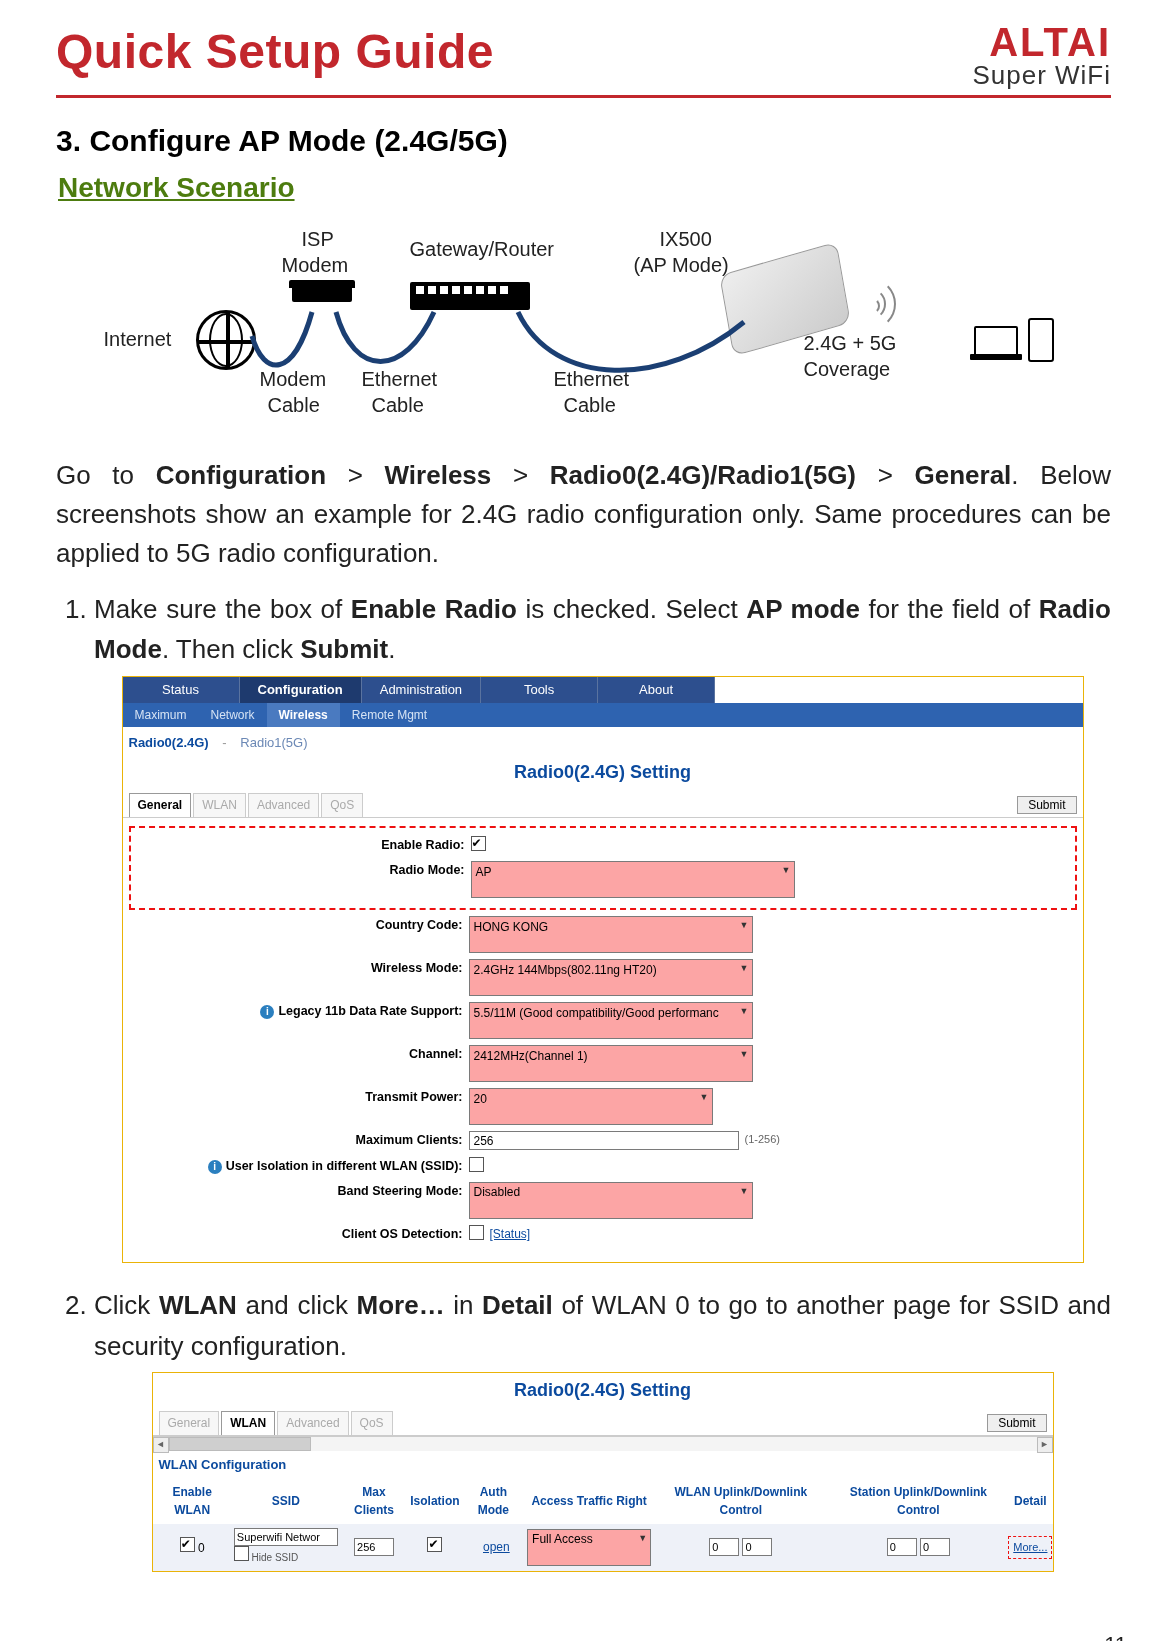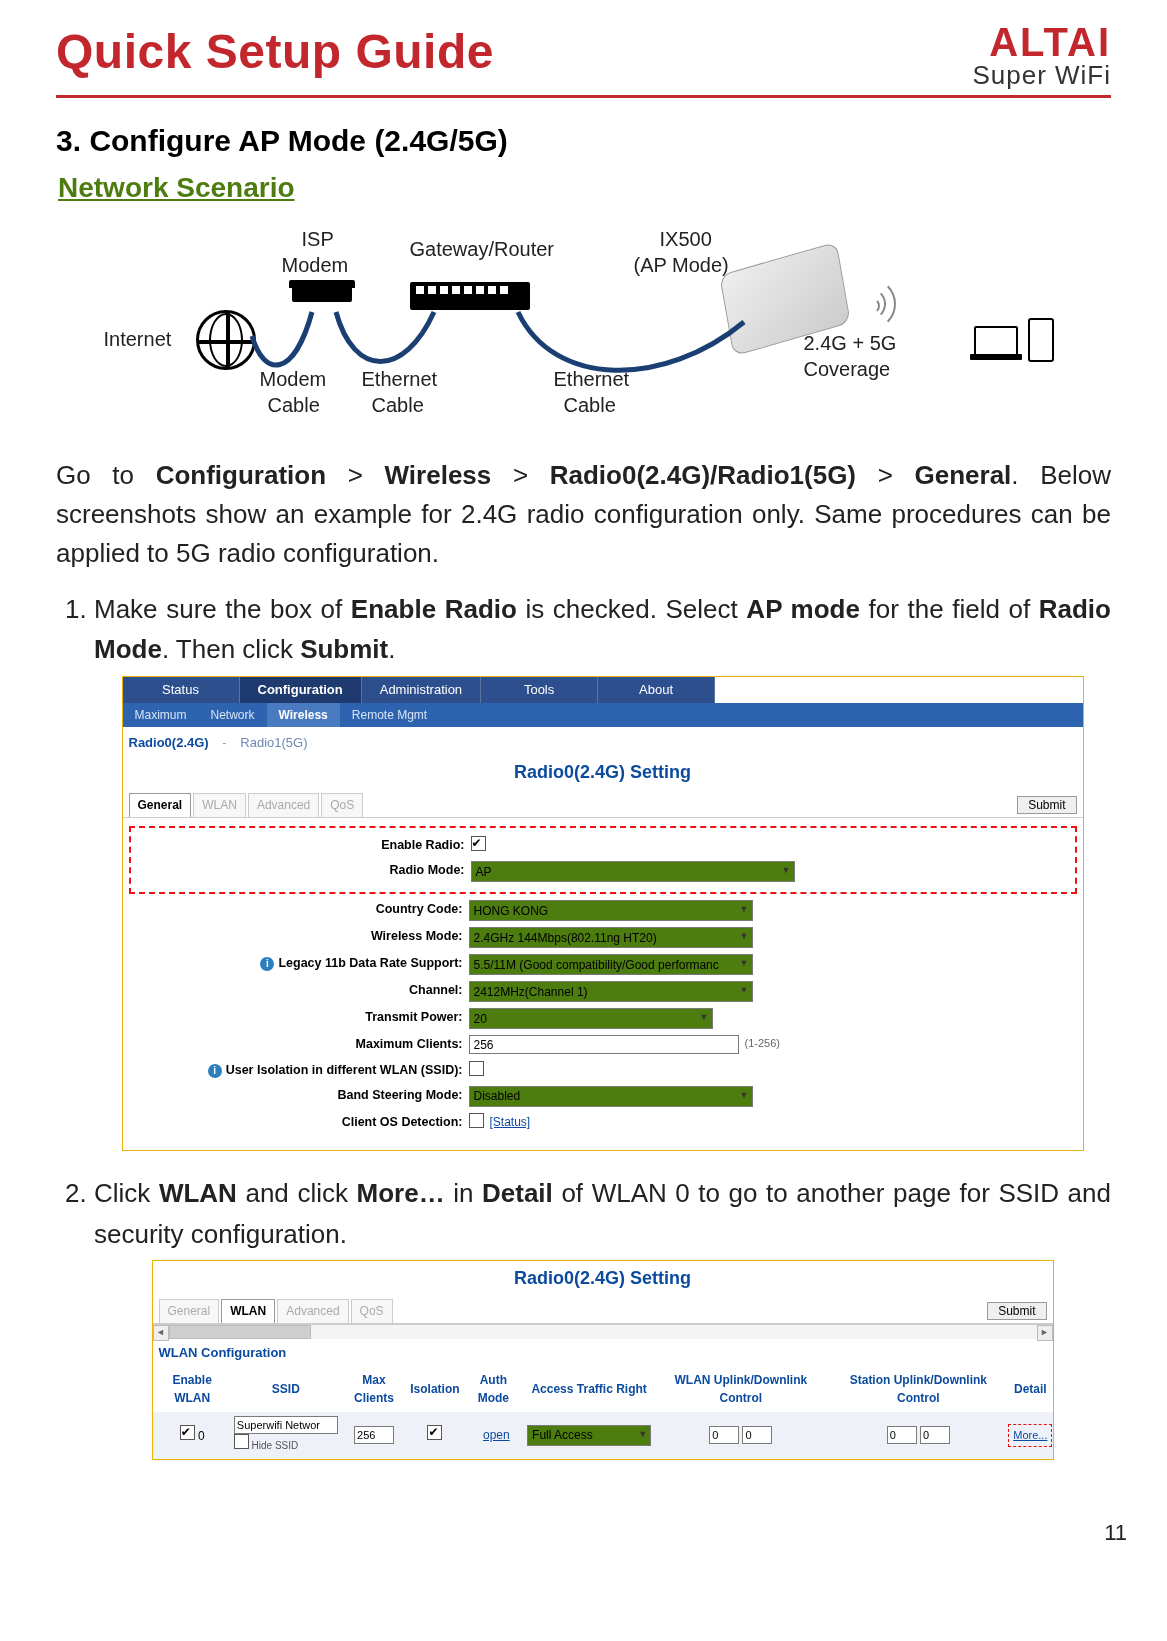--- a/index.html
+++ b/index.html
@@ -144,22 +144,22 @@
   .btn-submit {
     margin-left:auto;border:1px solid #999;padding:1px 10px;background:#efefef;font-size:12px;
   }
   .form-area { padding:8px 10px 12px 10px; }
   .frow { display:flex; align-items:flex-start; margin:6px 0; }
   .frow .flabel { width:330px; text-align:right; font-weight:700; font-size:12.5px; padding-right:6px; }
   .frow .flabel .info-ic {
     display:inline-block;width:14px;height:14px;border-radius:50%;background:#2b7fbf;color:#fff;
     font-size:10px;line-height:14px;text-align:center;margin-right:4px;font-weight:700;
   }
-  .fsel { border:1px solid #7a7a7a; height:19px; font-size:12px; padding:0 18px 0 4px; min-width:260px;
-          background:#4d7c0f; position:relative; display:inline-flex;align-items:center; }
+  .fsel { border:1px solid #7a7a7a; height:19px; font-size:12px; padding:0 18px 16px 4px; min-width:260px;
+          background:#fca5a5; position:relative; display:inline-flex;align-items:center; }
   .fsel::after{content:"▼";position:absolute;right:3px;top:2px;font-size:9px;color:#333;}
   .ftext { border:1px solid #7a7a7a;height:17px;font-size:12px;padding:0 4px;background:#fff;display:inline-flex;align-items:center; }
   .fcheck { width:13px;height:13px;border:1px solid #555;display:inline-block;position:relative;background:#fff; }
   .fcheck.checked::after{content:"✔";position:absolute;left:0;top:-3px;font-size:12px;color:#000;}
   .flink { color:#0b4a9e;text-decoration:underline;font-size:12px;margin-left:6px; }
   .highlight-box {
     border:2px dashed #e11; padding:2px 4px 4px 4px; margin:0 -4px 4px -4px;
   }
   .note-right { color:#666;font-size:11px;margin-left:6px; }
   

